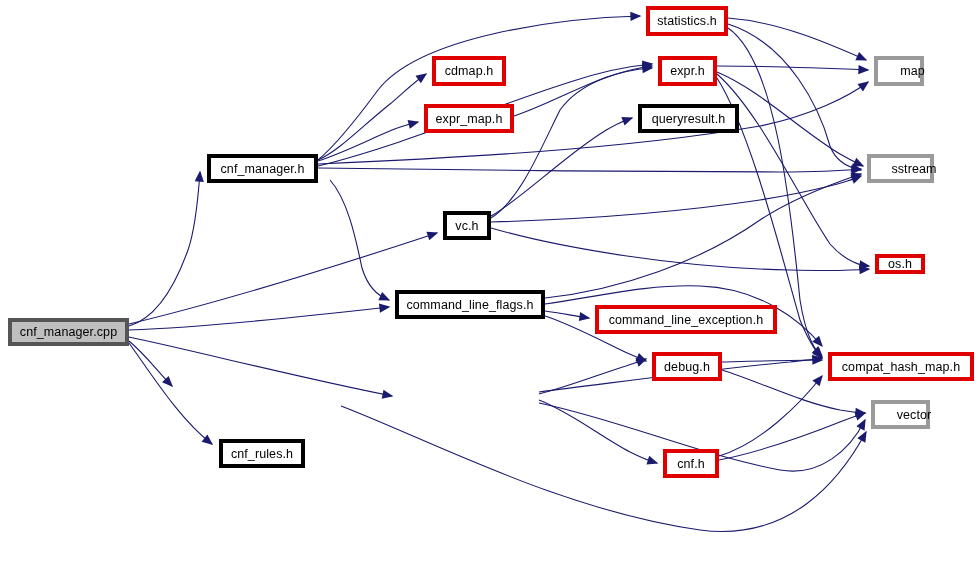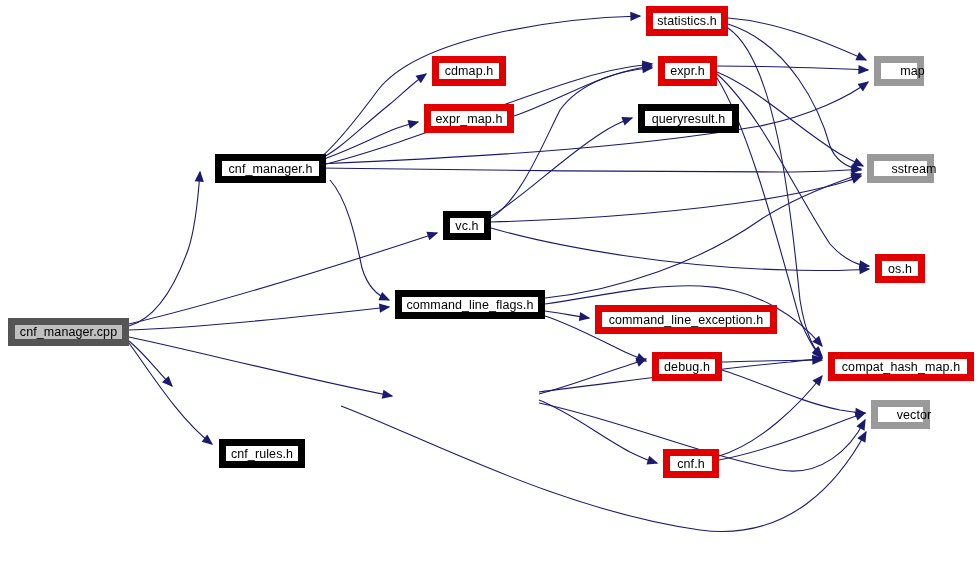--- a/index.html
+++ b/index.html
@@ -34,21 +34,21 @@
     fill: #1a1a6e;
     stroke: none;
   }
   .node {
     position: absolute;
     box-sizing: border-box;
     display: flex;
     align-items: center;
     justify-content: center;
     background: #ffffff;
-    border: 7px solid #eab308;
+    border: 4px solid #eab308;
     font-size: 12.5px;
     color: #000000;
     white-space: nowrap;
     letter-spacing: 0.1px;
   }
   .node.red   { border-color: #e00000; }
   .node.gray  { border-color: #9a9a9a; padding-left: 27px; }
   .node.black { border-color: #000000; }
   .node.current {
     background: #bfbfbf;
@@ -209,21 +209,21 @@
         <polygon class="arrow-head" fill="#1a1a6e" points="822.9397209217908,357.05293046544506 811.855240879074,352.66040247092843 818.2819363521526,346.0772736330345"></polygon>
       </g>
       <g>
         <path class="edge-path" d="M341,406 C430,440 560,510 700,530 C790,542 840,480 866,432" stroke="#1a1a6e"></path>
         <polygon class="arrow-head" fill="#1a1a6e" points="866.6846835684834,430.778778573175 865.3619525838743,442.62826728545093 857.320377721651,438.1591427923027"></polygon>
       </g>
     </svg>
 <div class="node current" style="left: 8px; top: 318px; width: 121px; height: 28px;">
       <span>cnf_manager.cpp</span>
     </div>
-    <div class="node black" style="left: 215px; top: 154px; width: 111px; height: 29px;">
+    <div class="node black" style="left: 207px; top: 154px; width: 111px; height: 29px;">
       <span>cnf_manager.h</span>
     </div>
     <div class="node red" style="left: 432px; top: 56px; width: 74px; height: 30px;">
       <span>cdmap.h</span>
     </div>
     <div class="node red" style="left: 424px; top: 104px; width: 90px; height: 29px;">
       <span>expr_map.h</span>
     </div>
     <div class="node red" style="left: 646px; top: 6px; width: 82px; height: 30px;">
       <span>statistics.h</span>
@@ -251,21 +251,21 @@
     </div>
     <div class="node black" style="left: 219px; top: 439px; width: 86px; height: 29px;">
       <span>cnf_rules.h</span>
     </div>
     <div class="node gray" style="left: 874px; top: 56px; width: 50px; height: 30px;">
       <span>map</span>
     </div>
     <div class="node gray" style="left: 867px; top: 154px; width: 67px; height: 29px;">
       <span>sstream</span>
     </div>
-    <div class="node red" style="left: 875px; top: 254px; width: 50px; height: 29px;">
+    <div class="node red" style="left: 875px; top: 254px; width: 50px; height: 20px;">
       <span>os.h</span>
     </div>
     <div class="node red" style="left: 828px; top: 352px; width: 146px; height: 29px;">
       <span>compat_hash_map.h</span>
     </div>
     <div class="node gray" style="left: 871px; top: 400px; width: 59px; height: 29px;">
       <span>vector</span>
     </div>
   </div>
 

